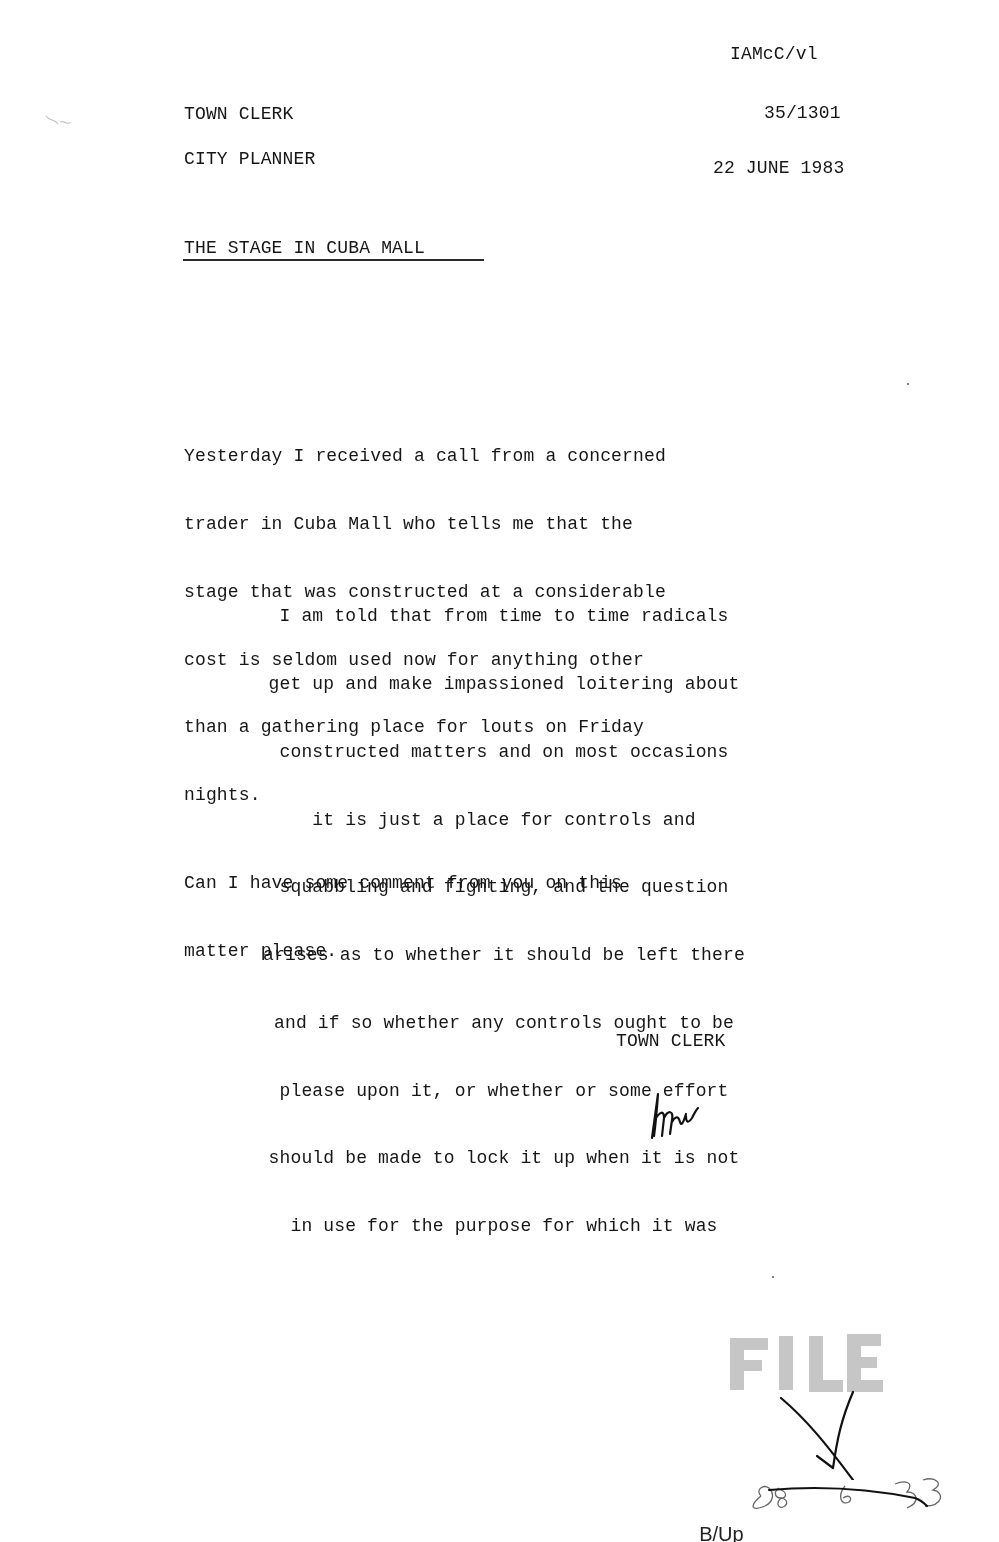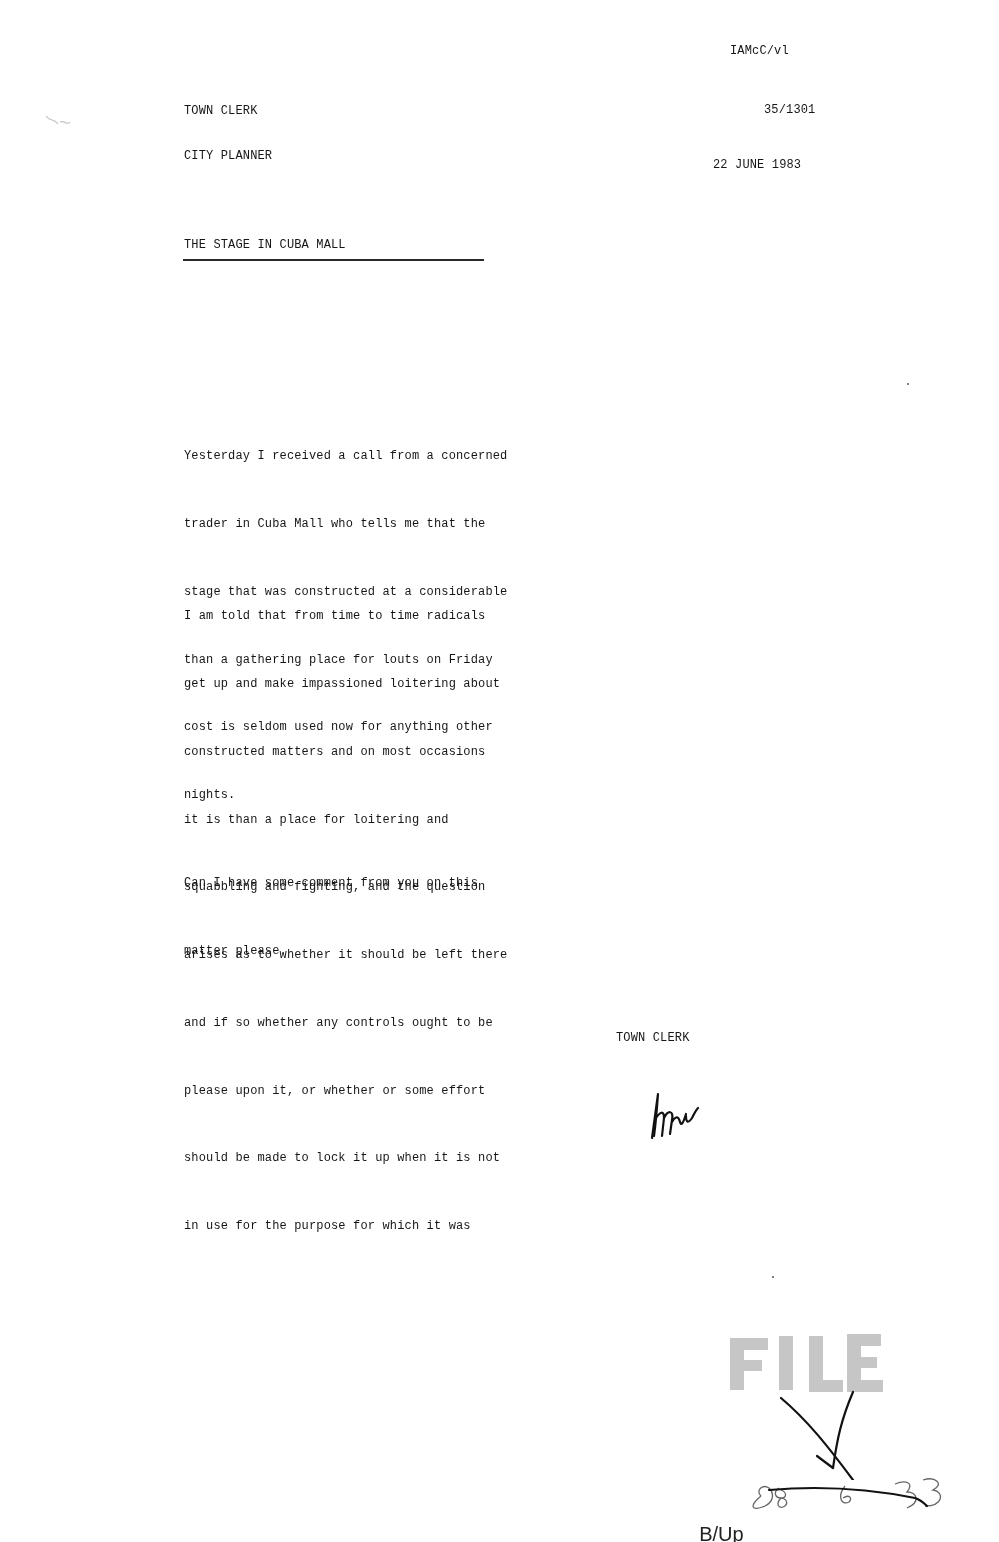--- a/index.html
+++ b/index.html
@@ -1,31 +1,31 @@
 <!DOCTYPE html>
 <html><head>
 <meta charset="utf-8">
 <style>
   html, body { margin: 0; padding: 0; }
   body {
     width: 999px; height: 1542px; background: #ffffff; position: relative; overflow: hidden;
     font-family: "Liberation Mono", "DejaVu Sans Mono", monospace; color: #161616;
   }
   .abs { position: absolute; }
-  .tw { font-family: "Liberation Mono", "DejaVu Sans Mono", monospace; font-size: 12px; letter-spacing: 0.15px; white-space: pre; }
+  .tw { font-family: "Liberation Mono", "DejaVu Sans Mono", monospace; font-size: 18px; letter-spacing: 0.15px; white-space: pre; }
   .ref { left: 730px; top: 44px; }
   .fileno { left: 764px; top: 103px; }
   .date { left: 713px; top: 158px; }
   .to { left: 184px; top: 104px; }
   .from { left: 184px; top: 149px; text-align: right; }
   .subject { left: 184px; top: 238px; }
   .subject-line { left: 183px; top: 259px; width: 301px; height: 2px; background: #2a2a2a; }
   .para { left: 184px; width: 640px; line-height: 22.6px; }
   .p1 { top: 400px; }
-  .p2 { top: 560px; }
+  .p2 { top: 560px; text-align: center; }
   .p3 { top: 827px; }
   .sig-title { left: 616px; top: 1031px; }
   .sig { left: 650px; top: 1088px; }
   .stamp { left: 727px; top: 1330px; }
   .bup { left: 688px; top: 1500px; font-family: "Liberation Sans", sans-serif; font-size: 20px; color: #222; white-space: pre; }
   .bup-label { display: inline-block; }
   .mark { left: 40px; top: 112px; opacity: 0.35; }
   .speck { width: 2px; height: 2px; background: #555; border-radius: 1px; }
 </style>
 </head>
@@ -42,30 +42,30 @@
 <div class="abs tw to">TOWN CLERK</div>
 <div class="abs tw from">CITY PLANNER</div>
 
 <div class="abs tw subject">THE STAGE IN CUBA MALL</div>
 <div class="abs subject-line"></div>
 
 <div class="abs tw para p1">
   <div>Yesterday I received a call from a concerned</div>
   <div>trader in Cuba Mall who tells me that the</div>
   <div>stage that was constructed at a considerable</div>
+  <div>cost is seldom used now for anything other</div>
   <div>than a gathering place for louts on Friday</div>
-  <div>cost is seldom used now for anything other</div>
   <div>nights.</div>
 </div>
 
 <div class="abs tw para p2">
   <div>I am told that from time to time radicals</div>
   <div>get up and make impassioned loitering about</div>
   <div>constructed matters and on most occasions</div>
-  <div>it is than a place for loitering and</div>
+  <div>it is just a place for controls and</div>
   <div>squabbling and fighting, and the question</div>
   <div>arises as to whether it should be left there</div>
   <div>and if so whether any controls ought to be</div>
   <div>please upon it, or whether or some effort</div>
   <div>should be made to lock it up when it is not</div>
   <div>in use for the purpose for which it was</div>
 </div>
 
 <div class="abs tw para p3">
   <div>Can I have some comment from you on this</div>

